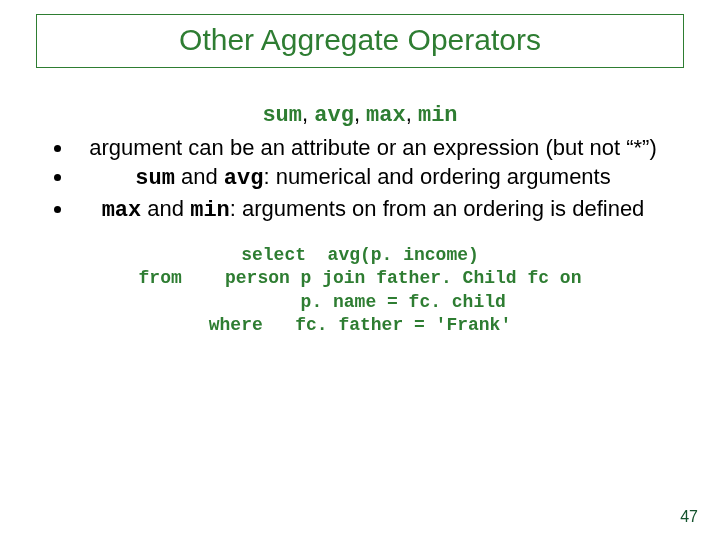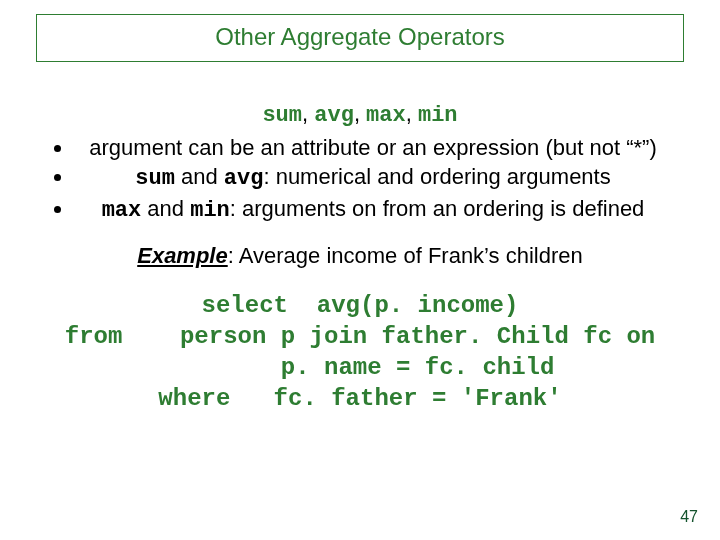--- a/index.html
+++ b/index.html
@@ -22,21 +22,21 @@
     position: absolute;
     top: 14px;
     left: 36px;
     right: 36px;
     border: 1px solid #2e7d32;
     text-align: center;
     padding: 8px 0 10px 0;
   }
   .title-text {
     color: #2e7d32;
-    font-size: 24px;
+    font-size: 30px;
     font-weight: 400;
   }
   .body {
     position: absolute;
     top: 100px;
     left: 36px;
     right: 36px;
     font-size: 22px;
     line-height: 1.25;
     text-align: center;
@@ -57,21 +57,21 @@
   .example-label {
     font-style: italic;
     font-weight: bold;
     text-decoration: underline;
   }
   .sql {
     margin-top: 20px;
     font-family: "Courier New", Courier, monospace;
     font-weight: bold;
     color: #2e7d32;
-    font-size: 24px;
+    font-size: 18px;
     white-space: pre;
     line-height: 1.3;
   }
   .pagenum {
     position: absolute;
     right: 22px;
     bottom: 14px;
     font-size: 16px;
     color: #14532d;
   }
@@ -94,23 +94,20 @@
     <ul class="bullets">
       <li>argument can be an attribute or an expression (but not “*”)</li>
       <li>
         <span class="mono">sum</span><span> and </span><span class="mono">avg</span><span>: numerical and ordering arguments</span>
       </li>
       <li>
         <span class="mono">max</span><span> and </span><span class="mono">min</span><span>: arguments on from an ordering is defined</span>
       </li>
     </ul>
 
-    <div>
-      <span class="example-label">Example</span><span>: Average income of Frank’s children</span>
-    </div>
 
     <div class="sql"><span>select  avg(p. income)</span>
 <span>from    person p join father. Child fc on</span>
 <span>        p. name = fc. child</span>
 <span>where   fc. father = 'Frank'</span></div>
 
   </div>
 
   <div class="pagenum">47</div>
 

